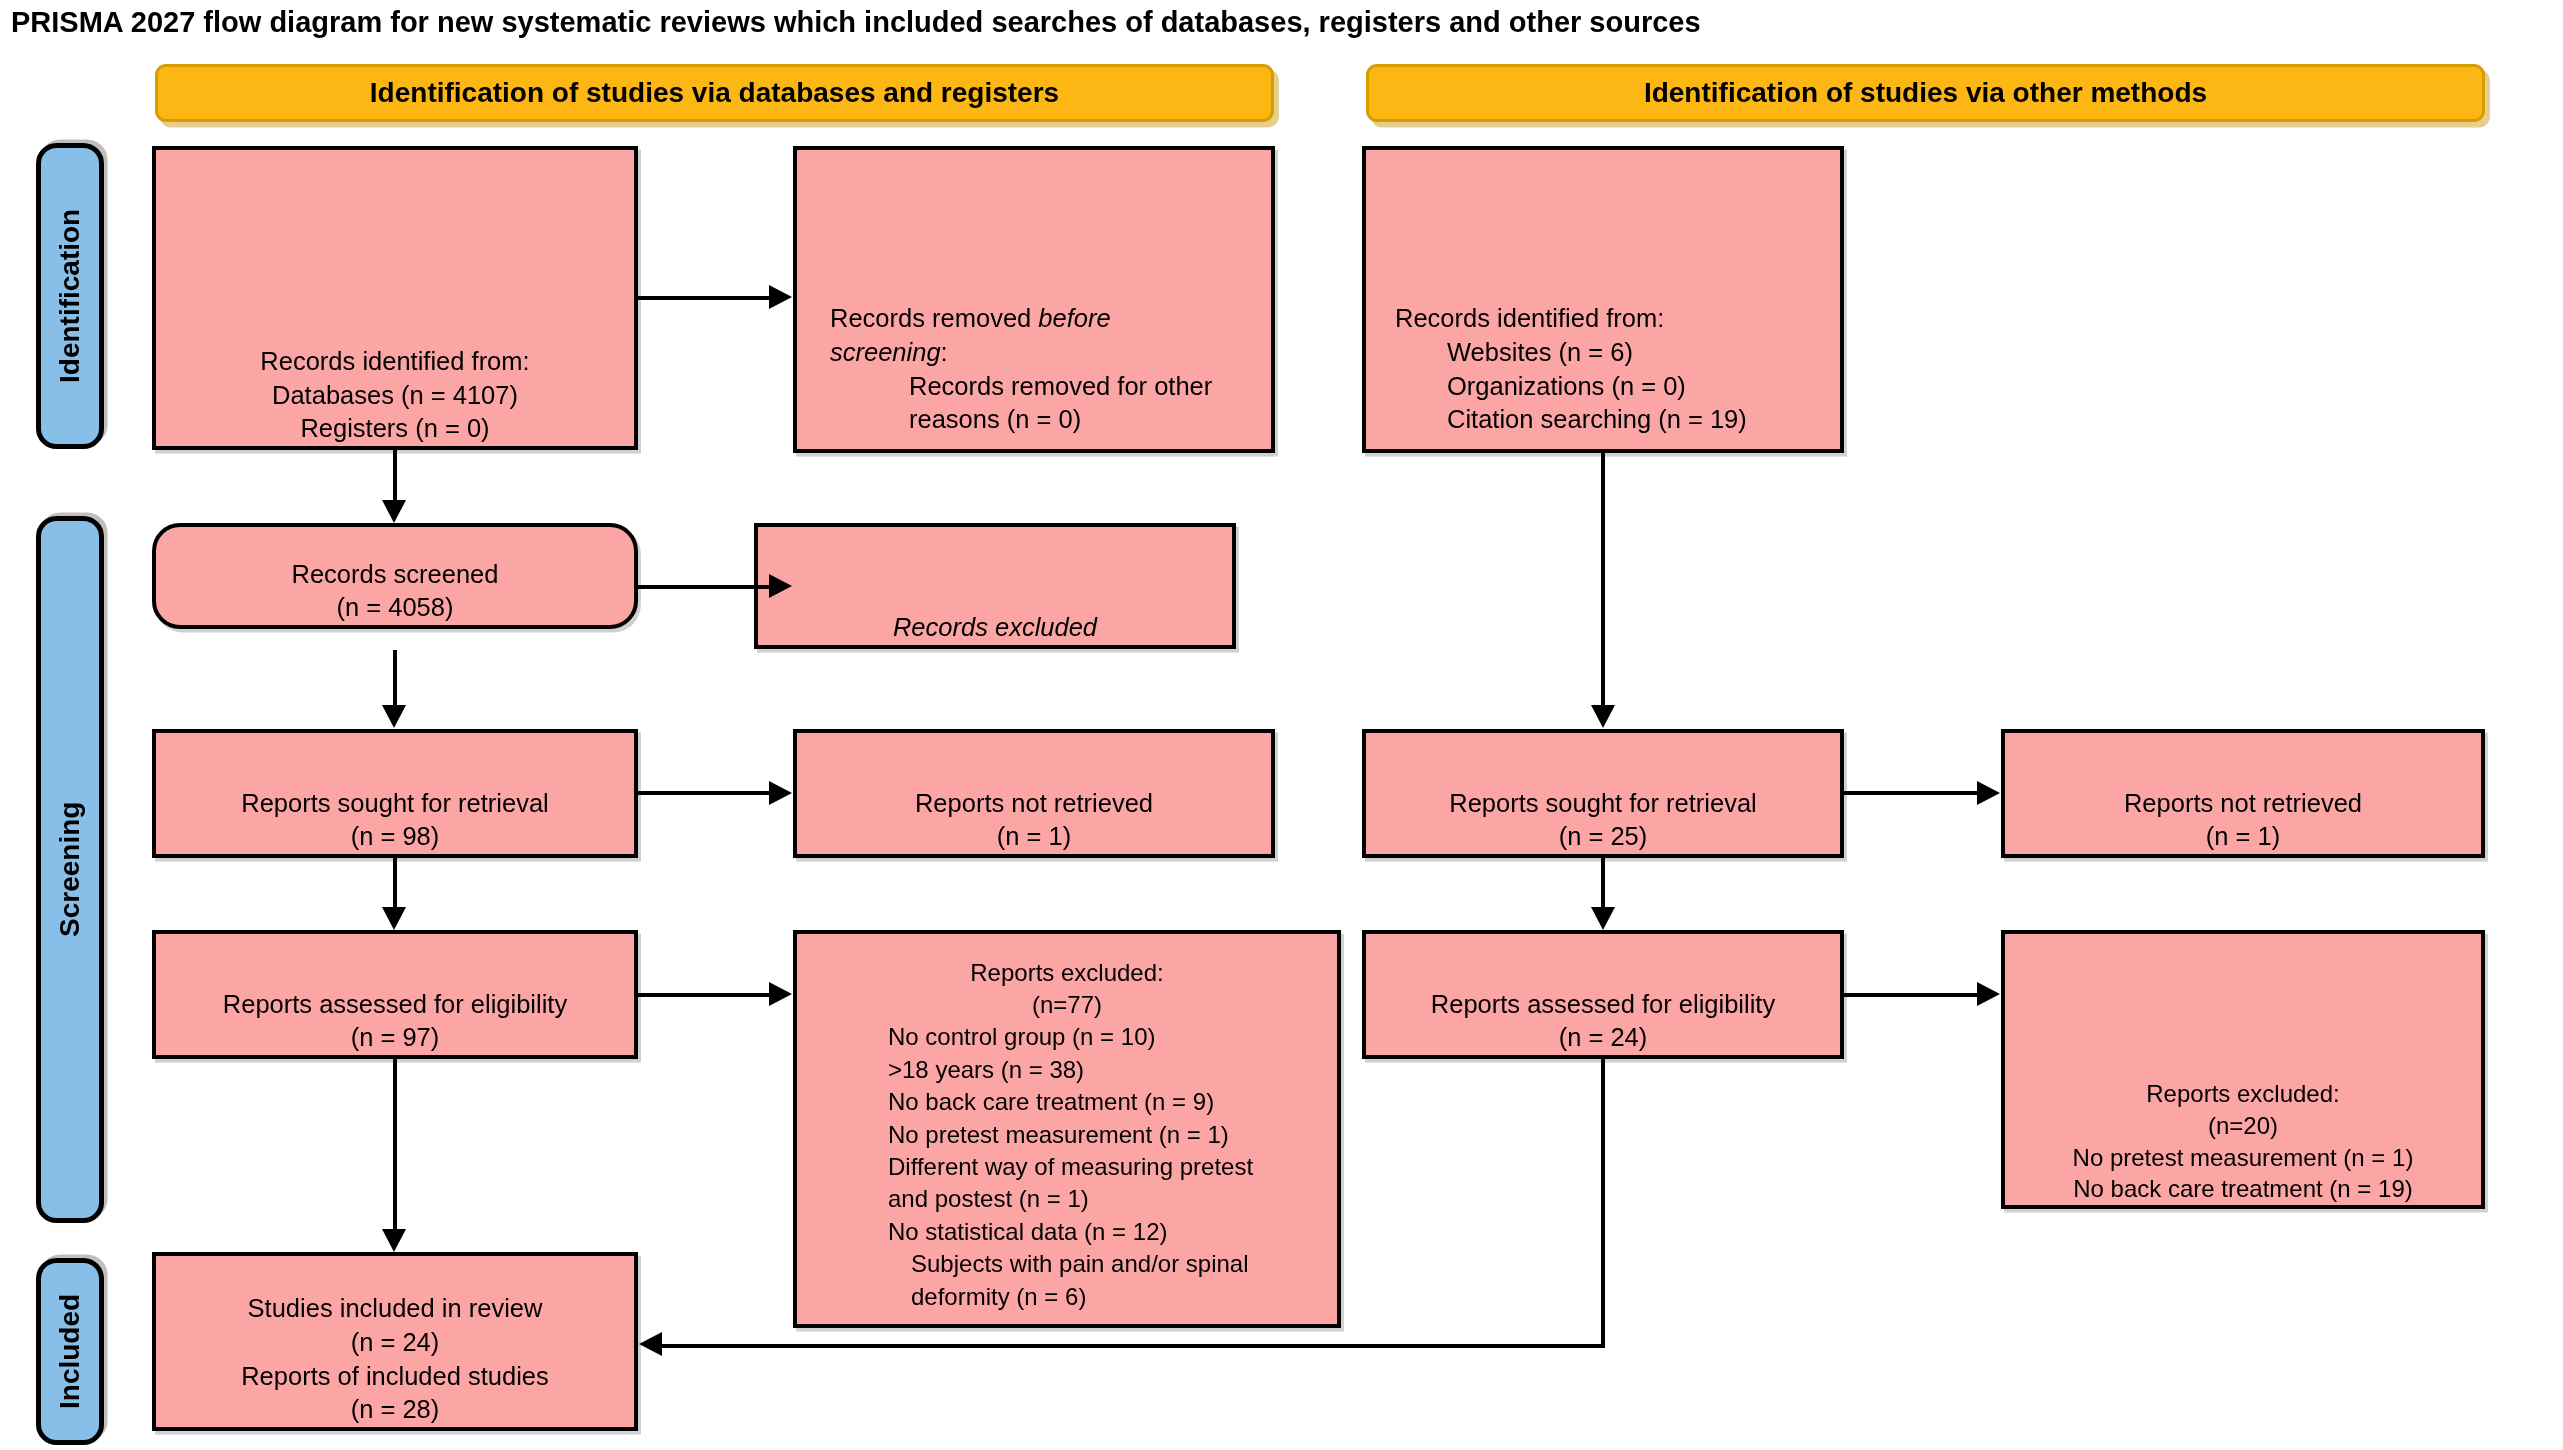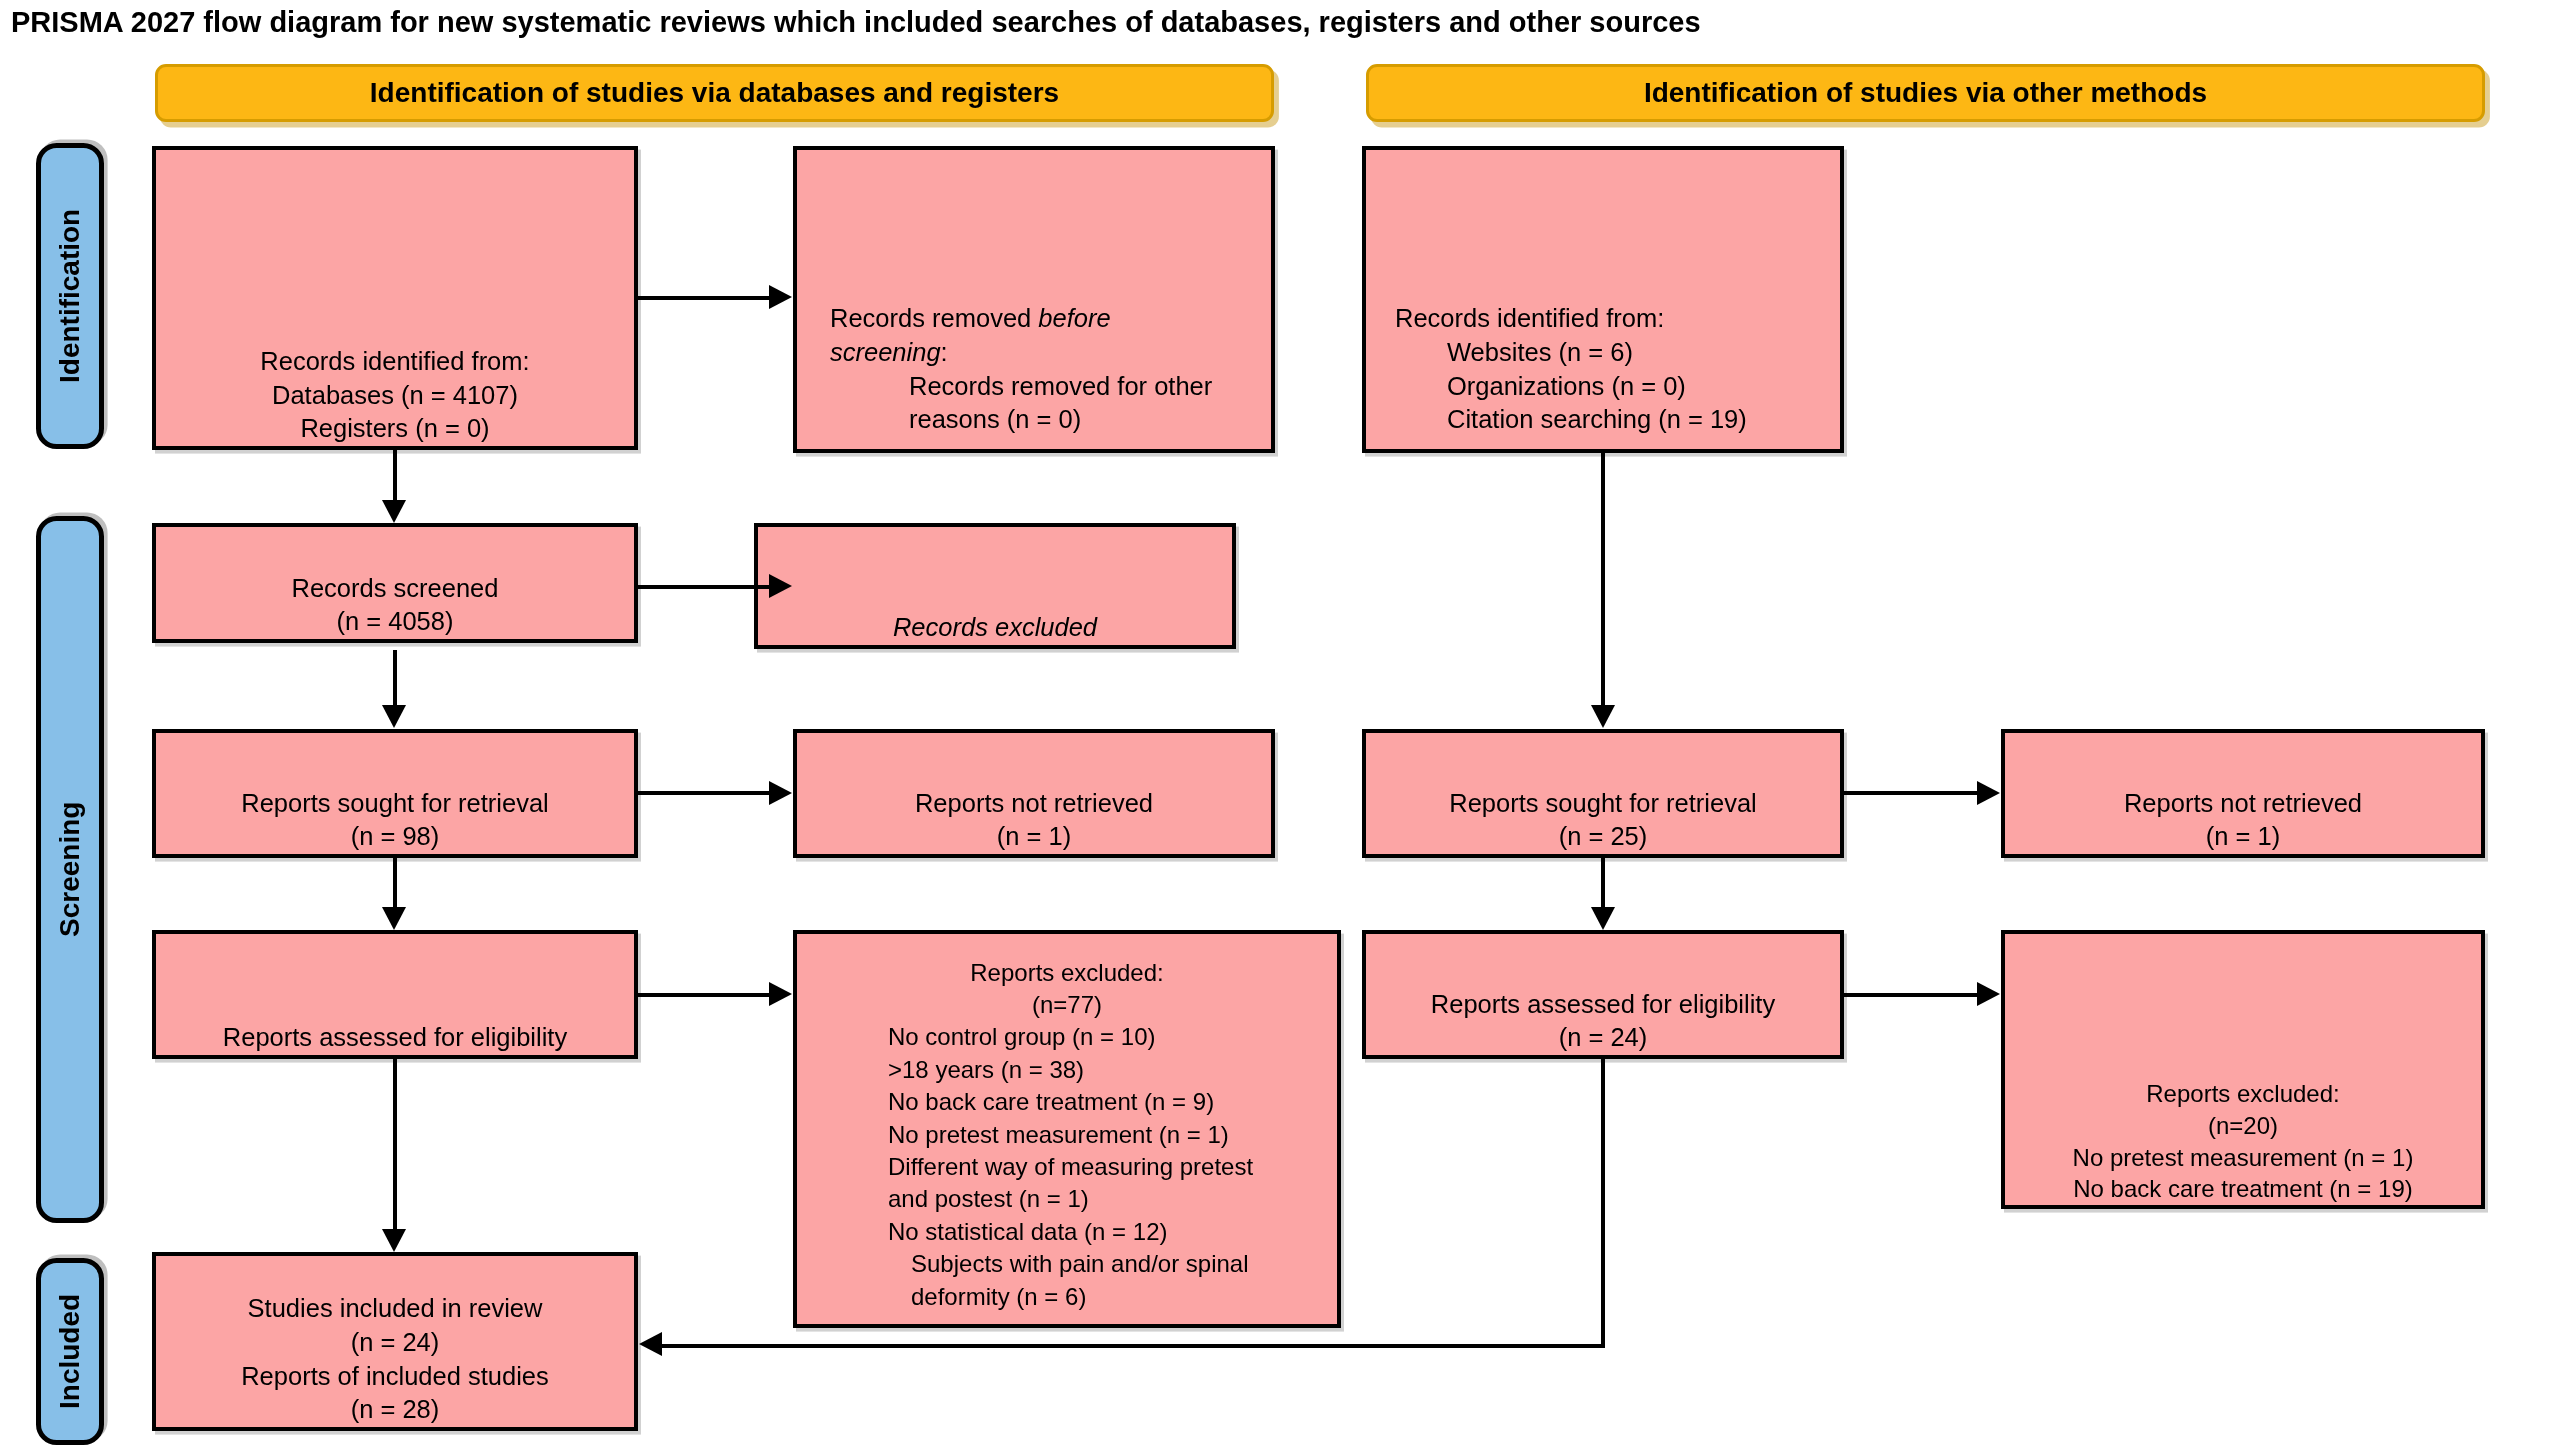--- a/index.html
+++ b/index.html
@@ -74,21 +74,21 @@
   <span class="items" style="margin-left:79px;">Records removed for other reasons (n = 0)</span>
 </div>
 
 <div class="abs box leftalign" style="left:1362px;top:146px;width:482px;height:307px;padding:12px 18px 12px 29px;">
   <span>Records identified from:</span>
   <span style="margin-left:52px;">Websites (n = 6)</span>
   <span style="margin-left:52px;">Organizations (n = 0)</span>
   <span style="margin-left:52px;">Citation searching (n = 19)</span>
 </div>
 
-<div class="abs box" style="left:152px;top:523px;width:486px;height:120px;">
+<div class="abs box" style="left:152px;top:523px;width:486px;height:106px;border-radius:28px;">
   <span>Records screened</span>
   <span>(n = 4058)</span>
 </div>
 <div class="abs box" style="left:754px;top:523px;width:482px;height:126px;font-style:italic;">
   <span>Records excluded</span>
 </div>
 
 <div class="abs box" style="left:152px;top:729px;width:486px;height:129px;">
   <span>Reports sought for retrieval</span>
   <span>(n = 98)</span>
@@ -101,20 +101,21 @@
   <span>Reports sought for retrieval</span>
   <span>(n = 25)</span>
 </div>
 <div class="abs box" style="left:2001px;top:729px;width:484px;height:129px;">
   <span>Reports not retrieved</span>
   <span>(n = 1)</span>
 </div>
 
 <div class="abs box" style="left:152px;top:930px;width:486px;height:129px;">
   <span>Reports assessed for eligibility</span>
+  <span>(n = 97)</span>
 </div>
 
 <div class="abs box" style="left:793px;top:930px;width:548px;height:398px;font-size:24px;line-height:1.35;padding:11px 0;">
   <span>Reports excluded:</span>
   <span>(n=77)</span>
   <span class="items" style="text-align:left;margin:0 49px 0 91px;">No control group (n = 10)</span>
   <span class="items" style="text-align:left;margin:0 49px 0 91px;">&gt;18 years (n = 38)</span>
   <span class="items" style="text-align:left;margin:0 49px 0 91px;">No back care treatment (n = 9)</span>
   <span class="items" style="text-align:left;margin:0 49px 0 91px;">No pretest measurement (n = 1)</span>
   <span class="items" style="text-align:left;margin:0 49px 0 91px;">Different way of measuring pretest and postest (n = 1)</span>

